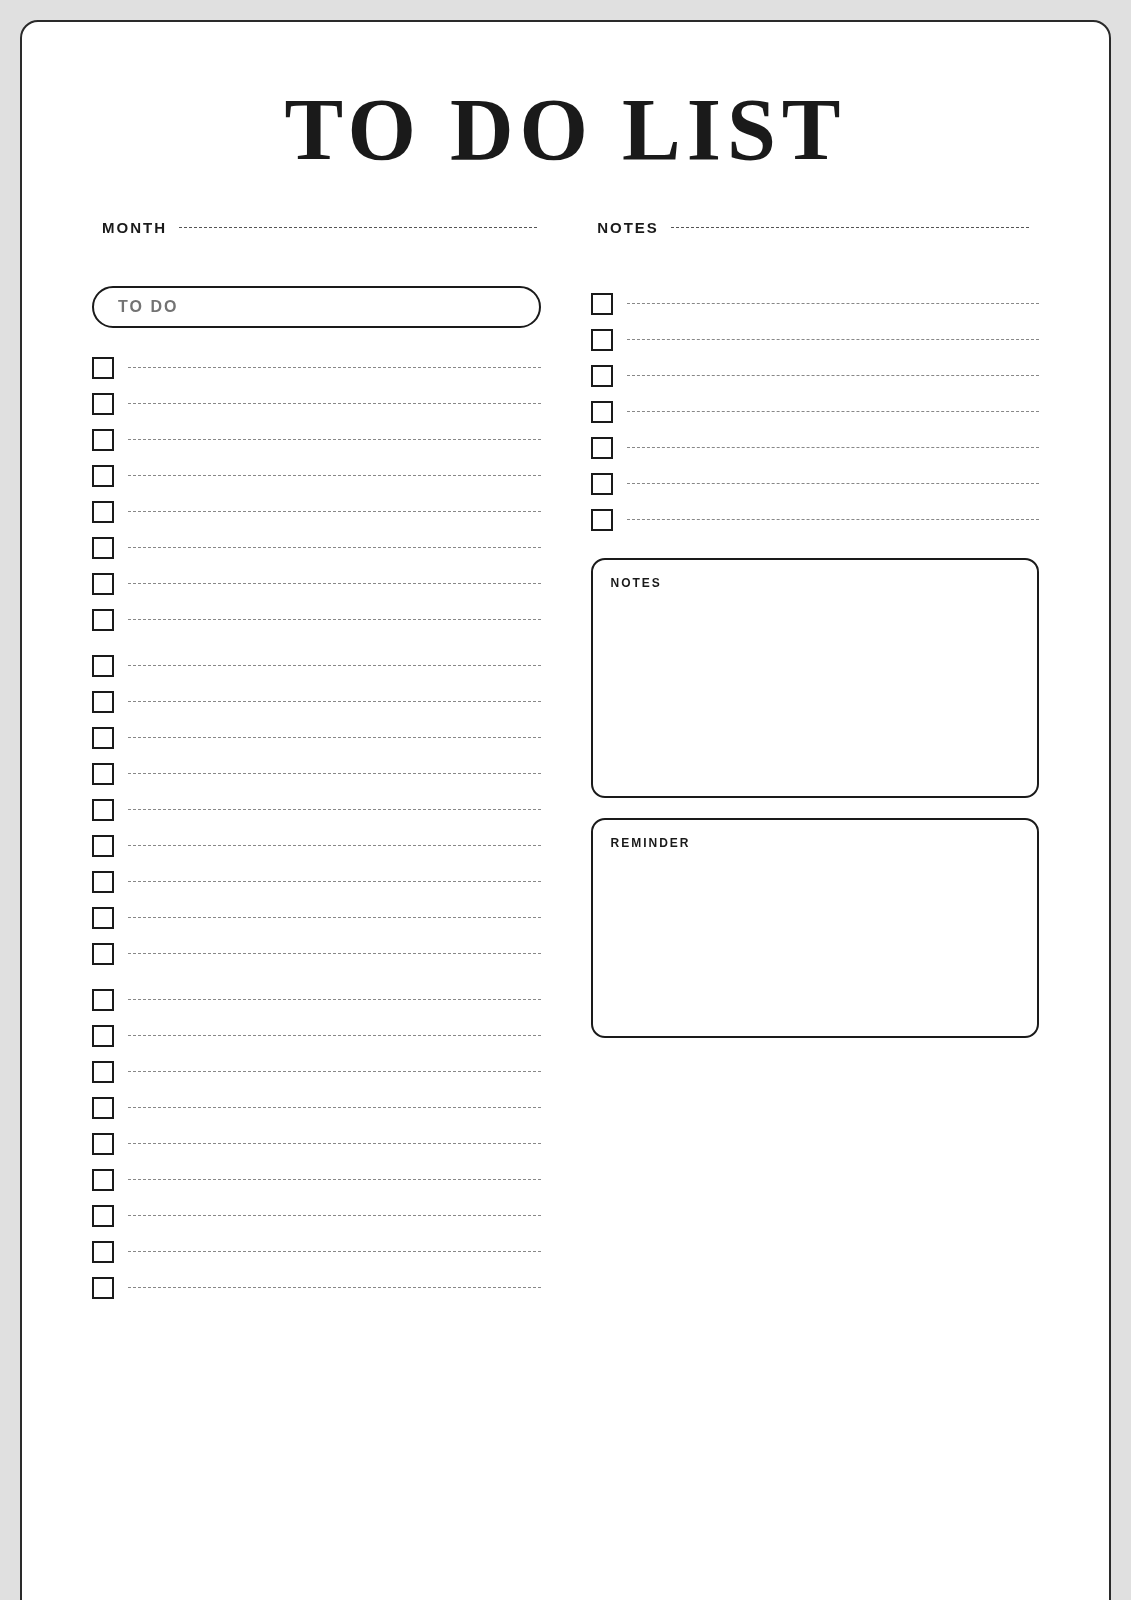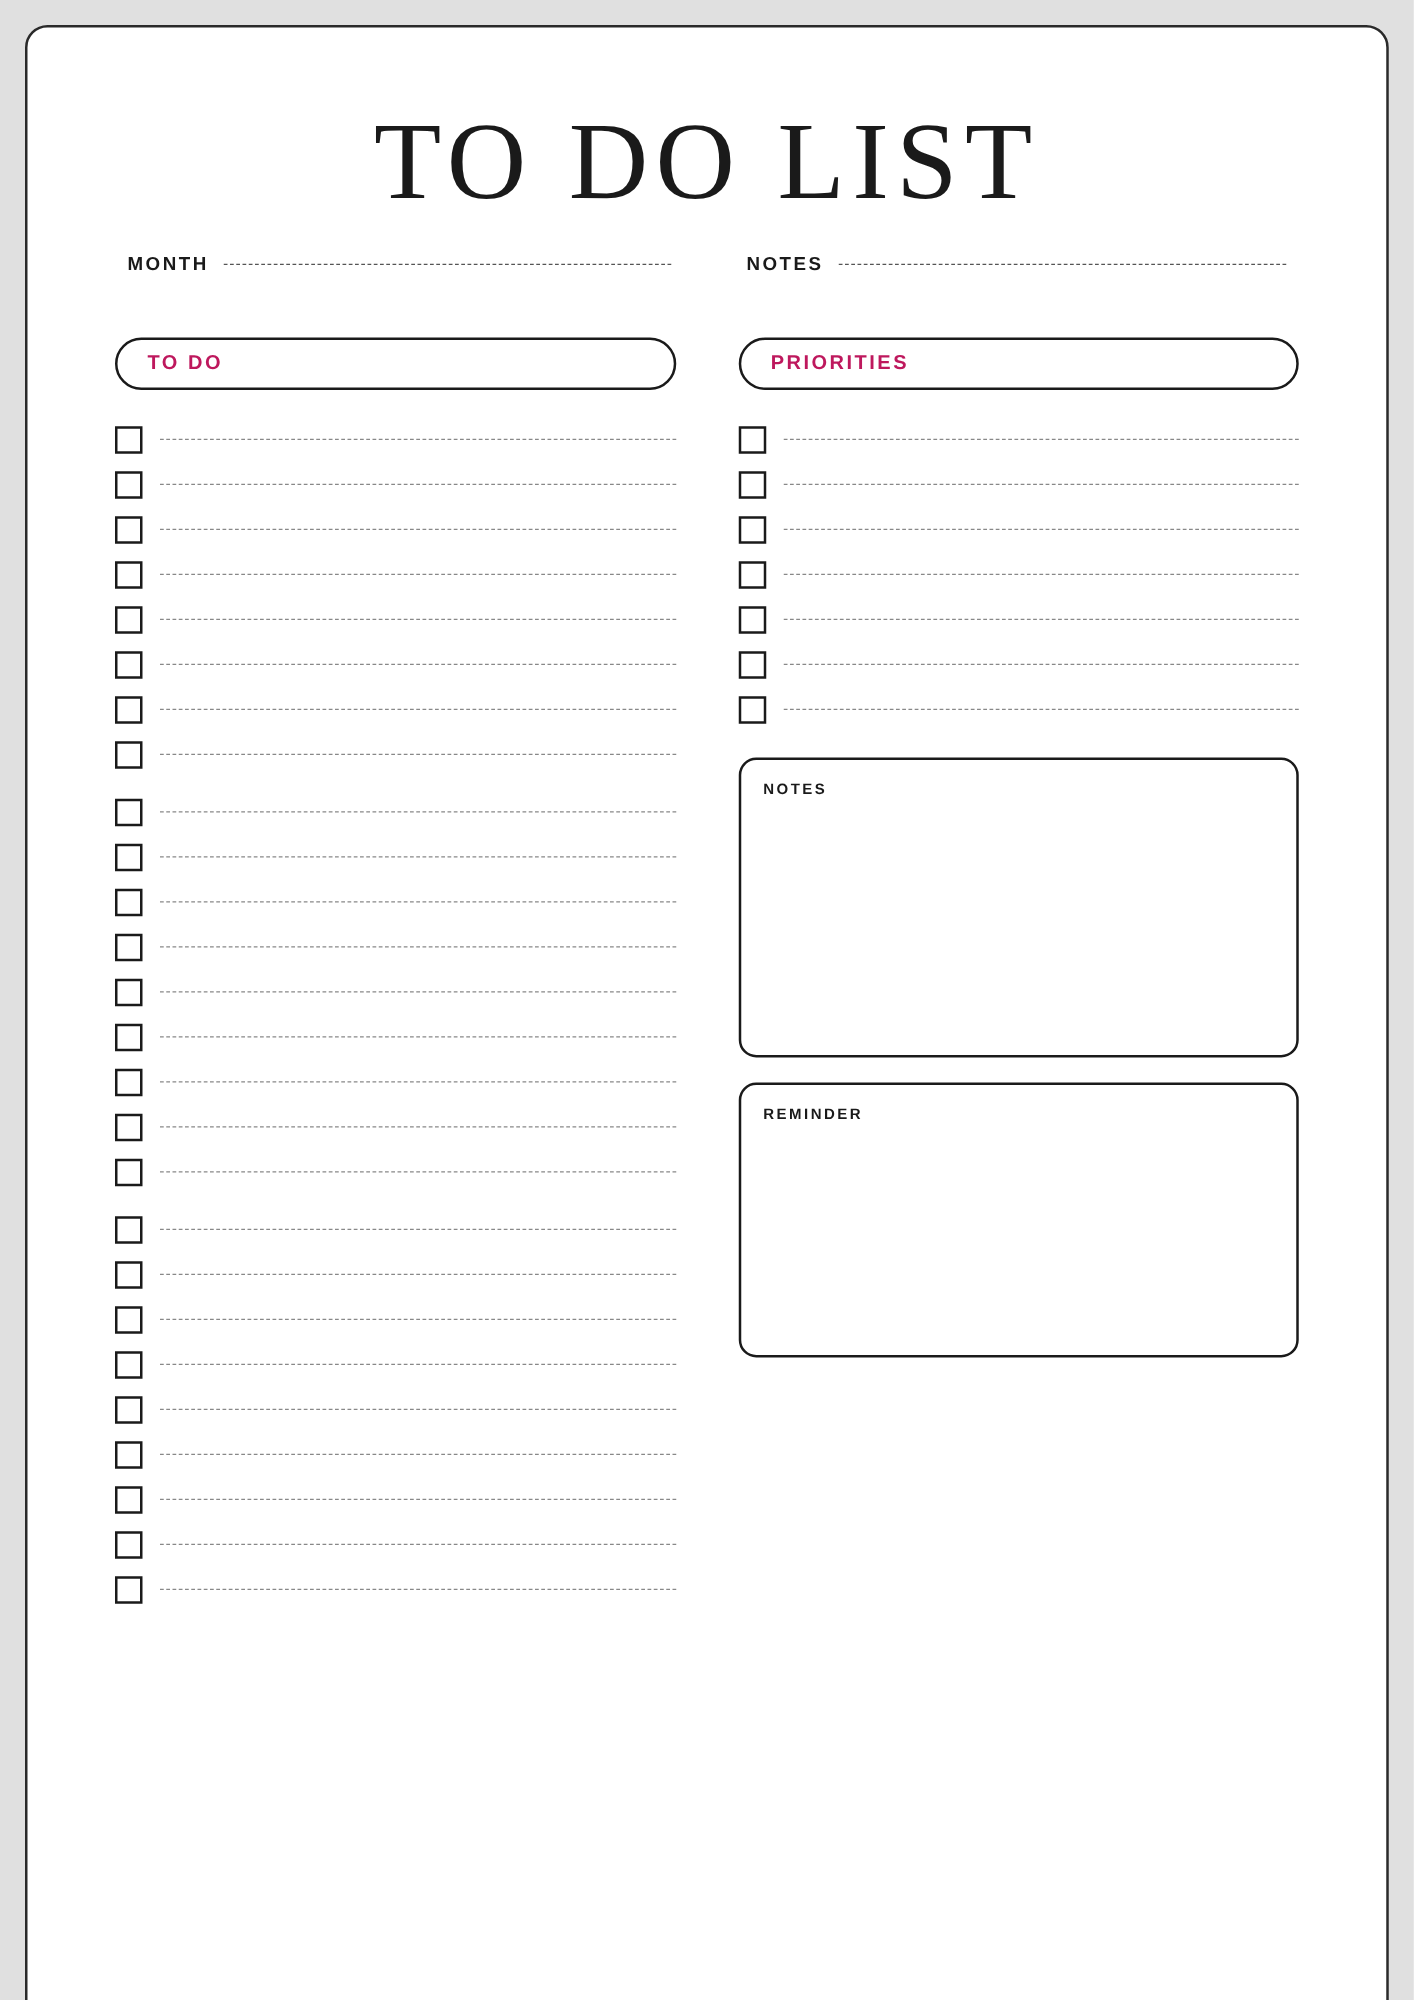--- a/index.html
+++ b/index.html
@@ -24,25 +24,25 @@
       background: #ffffff;
       border: 2px solid #2a2a2a;
       border-radius: 18px;
       padding: 60px 70px 60px 70px;
       position: relative;
     }
 
     .main-title {
       text-align: center;
       font-size: 88px;
-      font-weight: 400;
+      font-weight: 700;
       letter-spacing: 6px;
       color: #1a1a1a;
       font-family: 'Georgia', 'Times New Roman', serif;
-      margin-bottom: 24px;
+      margin-bottom: 40px;
       line-height: 1.1;
     }
 
     .meta-row {
       display: flex;
       align-items: center;
       gap: 0;
       margin-bottom: 50px;
       padding: 0 10px;
     }
@@ -84,21 +84,21 @@
     }
 
     .section-header {
       border: 2px solid #1a1a1a;
       border-radius: 50px;
       padding: 10px 24px;
       display: inline-block;
       font-size: 16px;
       font-weight: 700;
       letter-spacing: 2px;
-      color: #be185d;
+      color: #737373;
       font-family: 'Arial', sans-serif;
       margin-bottom: 22px;
       width: 100%;
     }
 
     .checklist {
       display: flex;
       flex-direction: column;
       gap: 0;
     }
@@ -273,21 +273,20 @@
           <div class="checkbox"></div>
           <div class="check-line"></div>
         </div>
 
       </div>
     </div>
 
     <div class="col-right">
 
       <div>
-        <div class="section-header">PRIORITIES</div>
         <div class="checklist">
 
           <div class="checklist-item">
             <div class="checkbox"></div>
             <div class="check-line"></div>
           </div>
           <div class="checklist-item">
             <div class="checkbox"></div>
             <div class="check-line"></div>
           </div>

